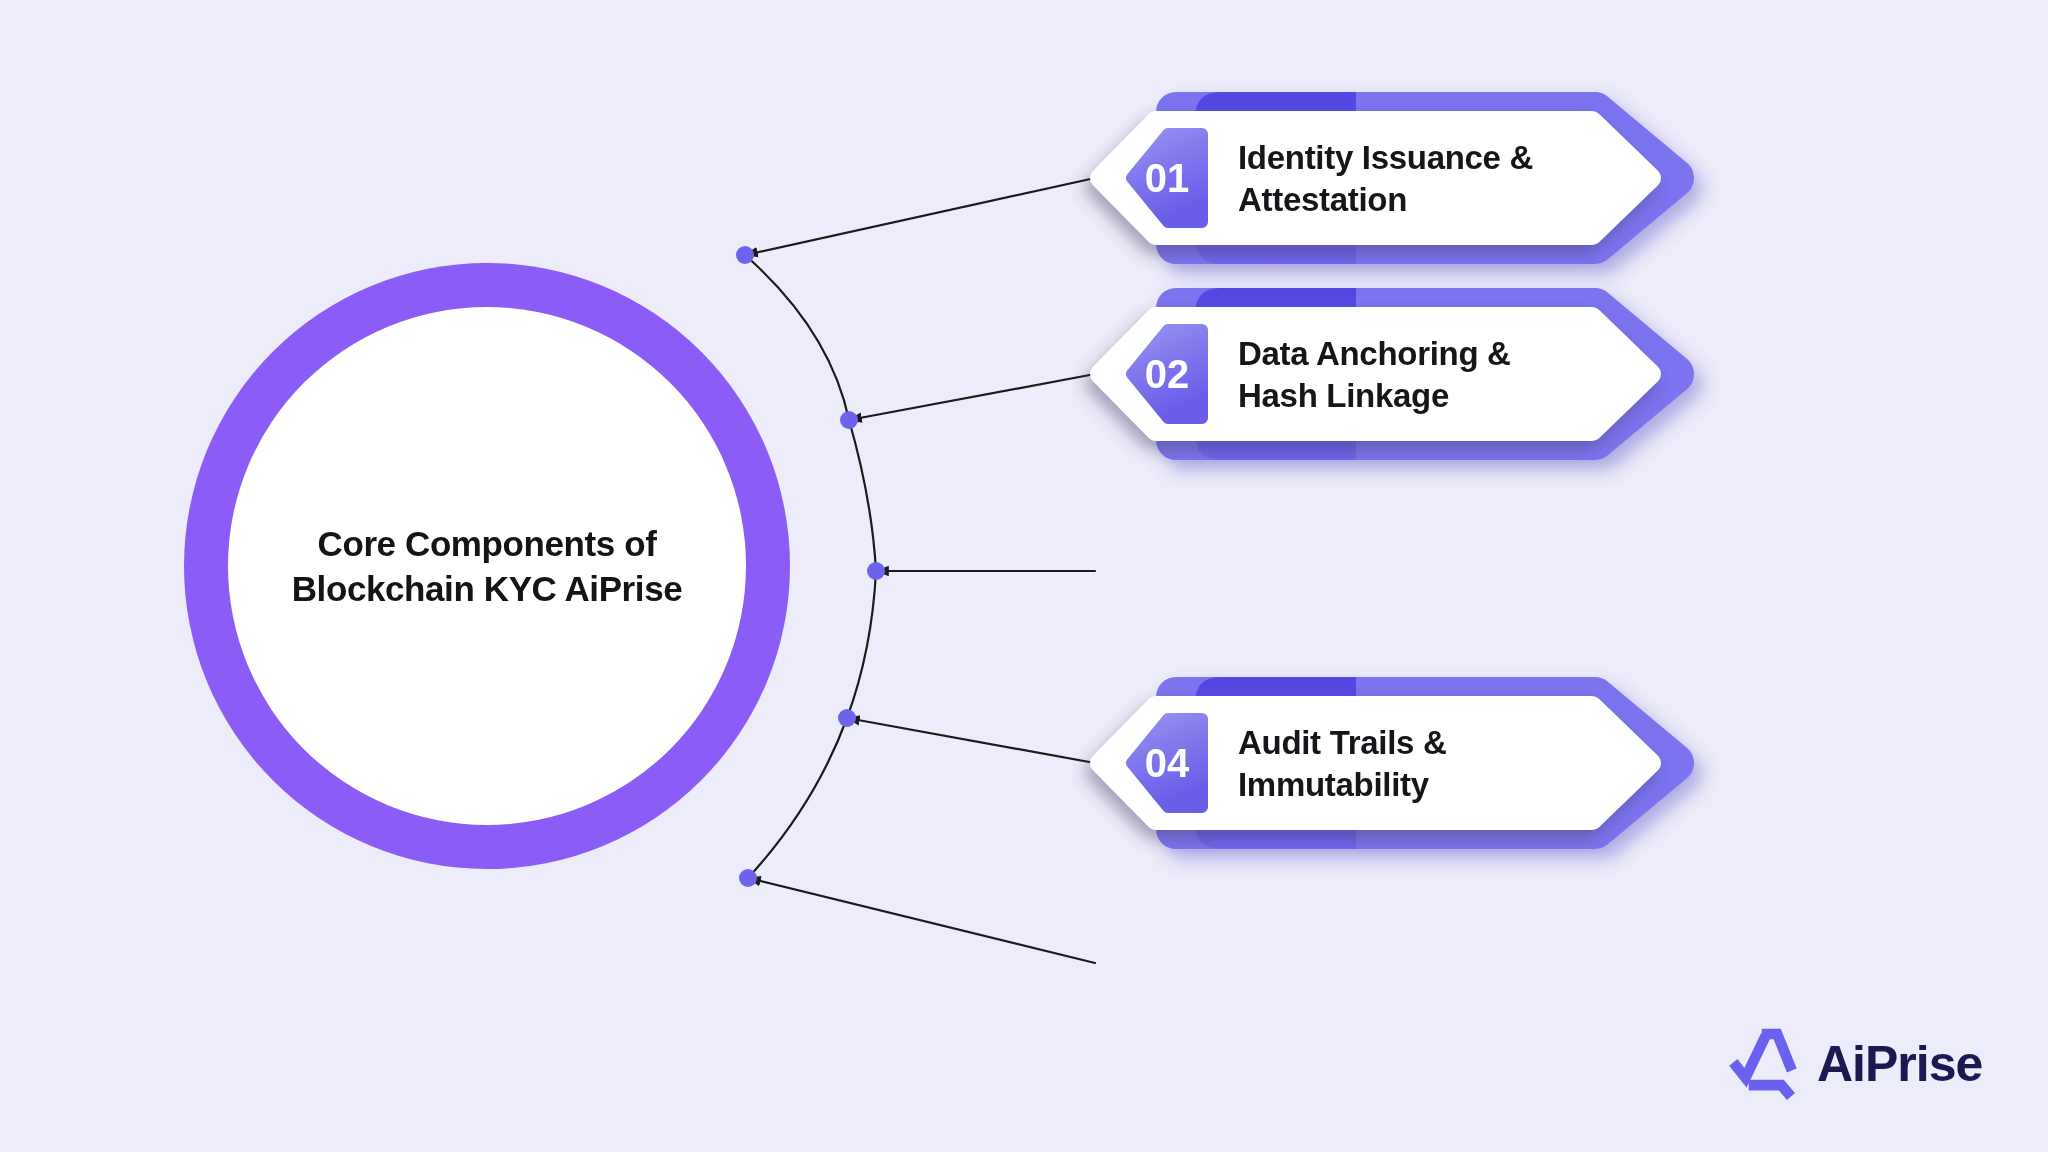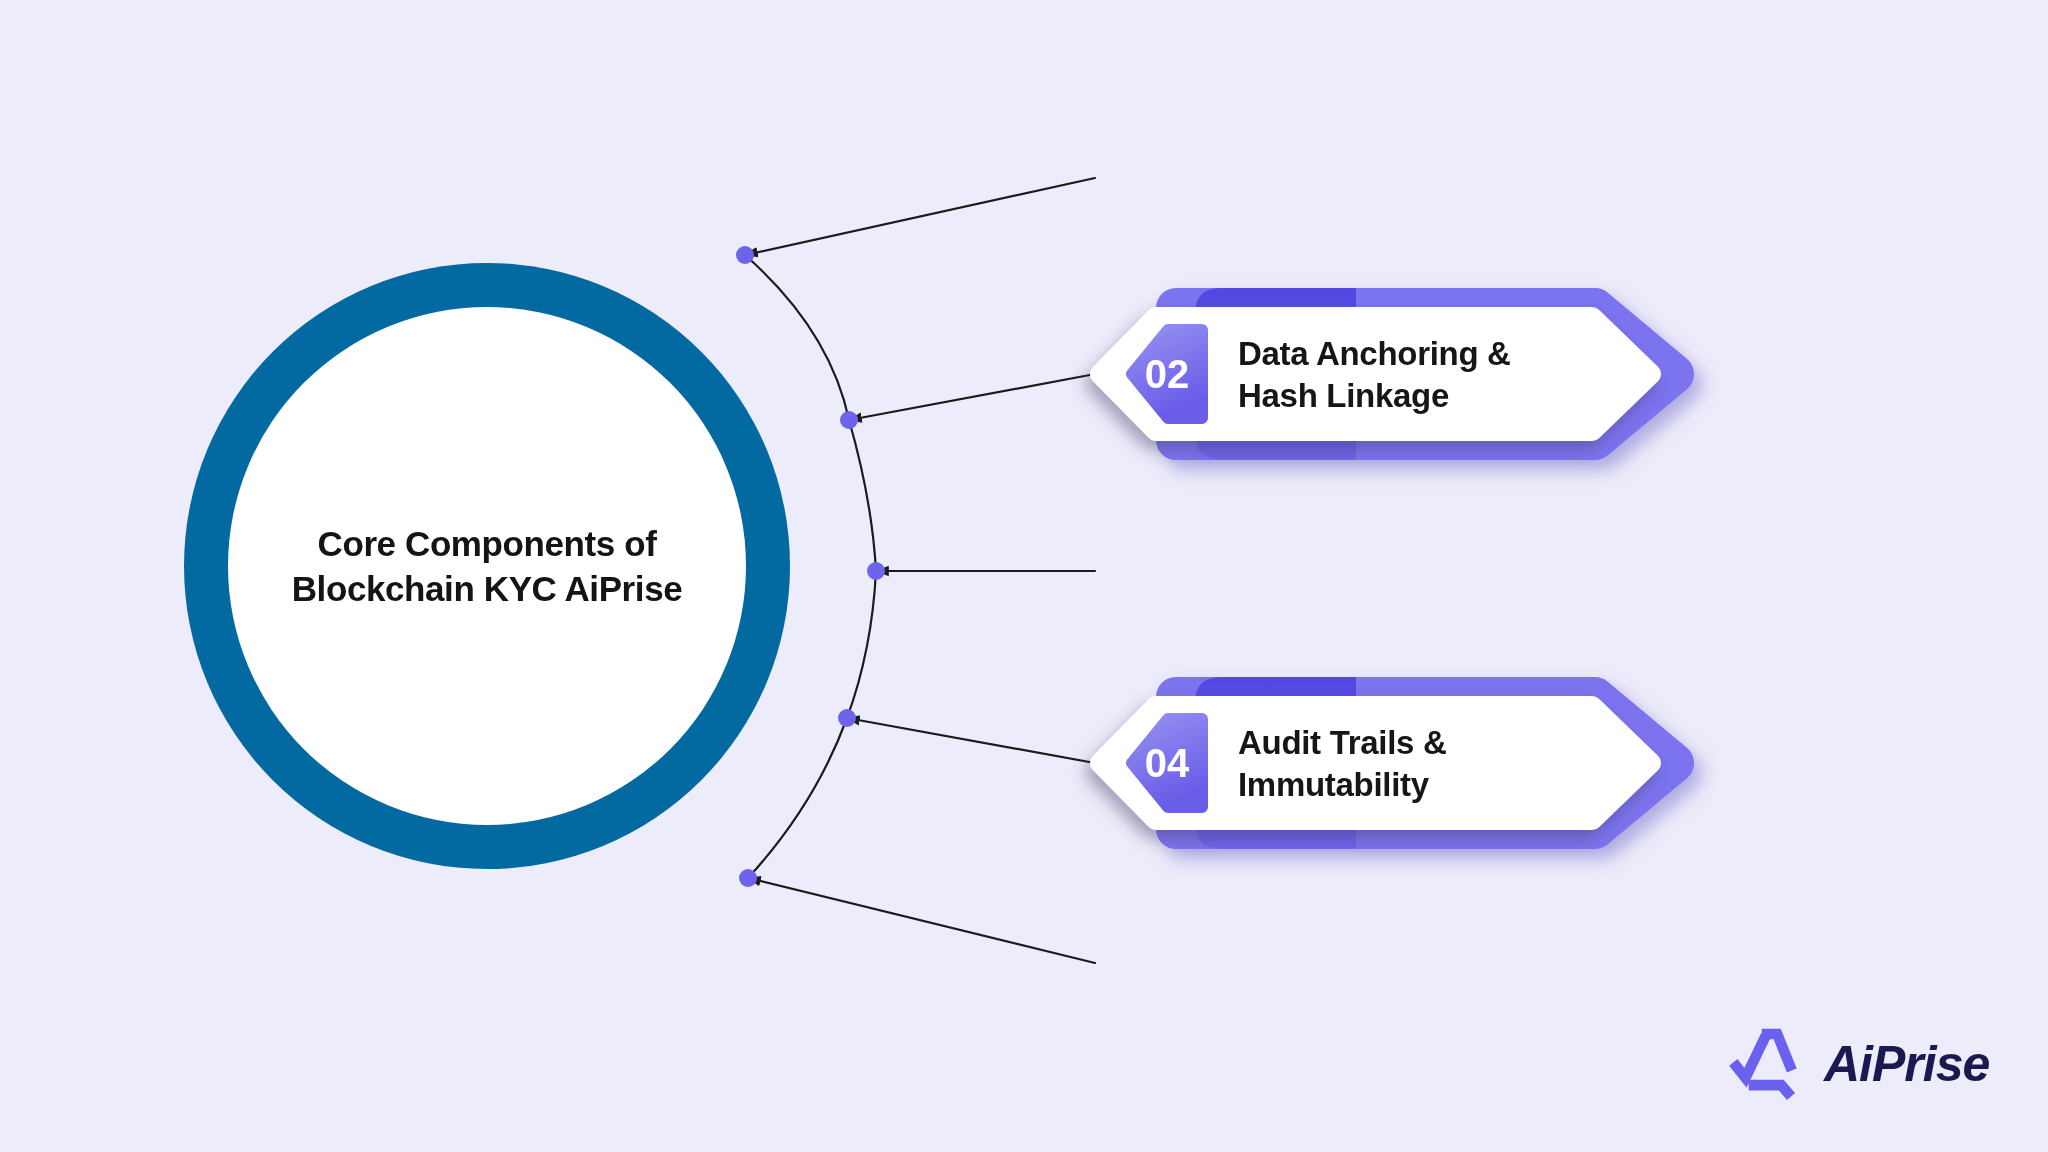--- a/index.html
+++ b/index.html
@@ -21,21 +21,21 @@
   }
   .connectors .stroke{
     fill:none;stroke:#1b1b1b;stroke-width:2.2px;stroke-linecap:round;
   }
   .connectors .dot{fill:#6E64EC;}
 
   
   .big-circle{
     position:absolute;left:184px;top:263px;
     width:606px;height:606px;border-radius:50%;
-    background:#0369a1;
+    background:#8b5cf6;
     text-decoration:underline;
   }
   .big-circle-inner{
     position:absolute;left:44px;top:44px;right:44px;bottom:44px;
     border-radius:50%;background:#ffffff;
     display:flex;align-items:center;justify-content:center;
   }
   .center-title{
     text-align:center;
     font-weight:700;
@@ -53,21 +53,21 @@
   .banner .num{
     font-size:40px;font-weight:700;fill:#ffffff;
   }
   .banner .l1,.banner .l2{
     font-size:33px;font-weight:700;fill:#16151a;letter-spacing:-0.3px;
   }
 
   
   .logo{
     position:absolute;left:1726px;top:1024px;
-    display:flex;align-items:center;gap:20px;font-style:italic;
+    display:flex;align-items:center;gap:13px;
   }
   .logo-mark{display:block;}
   .logo-text{
     font-weight:700;font-size:50px;color:#1A1950;letter-spacing:-1px;
   }
   .defs-holder{position:absolute;width:0;height:0;overflow:hidden;}
 </style>
 </head>
 <body>
 
@@ -111,20 +111,33 @@
 
   <div class="big-circle">
     <div class="big-circle-inner">
       <div class="center-title">
         <div>Core Components of</div>
         <div>Blockchain KYC AiPrise</div>
       </div>
     </div>
   </div>
 
+  <div class="banner" style="top:92px">
+    <svg viewBox="0 0 604 172" width="604" height="172">
+      <g filter="url(#fOuter)">
+        <polygon points="86,20 505,20 584,86 505,152 86,152" fill="#7B73EF" stroke="#7B73EF" stroke-width="40" stroke-linejoin="round"></polygon>
+        <path d="M131,0 H266 V172 H131 Q105,172 105,146 V26 Q105,0 131,0 Z" fill="url(#gDark)"></path>
+      </g>
+      <polygon filter="url(#fCard)" points="10,86 66,29 502,29 561,86 502,143 66,143" fill="#ffffff" stroke="#ffffff" stroke-width="20" stroke-linejoin="round"></polygon>
+      <polygon points="42,86 78,42 112,42 112,130 78,130" fill="url(#gBadge)" stroke="url(#gBadge)" stroke-width="12" stroke-linejoin="round"></polygon>
+      <text class="num" x="77" y="100" text-anchor="middle">01</text>
+      <text class="l1" x="148" y="77">Identity Issuance &amp;</text>
+      <text class="l2" x="148" y="119">Attestation</text>
+    </svg>
+  </div>
 
   <div class="banner" style="top:288px">
     <svg viewBox="0 0 604 172" width="604" height="172">
       <g filter="url(#fOuter)">
         <polygon points="86,20 505,20 584,86 505,152 86,152" fill="#7B73EF" stroke="#7B73EF" stroke-width="40" stroke-linejoin="round"></polygon>
         <path d="M131,0 H266 V172 H131 Q105,172 105,146 V26 Q105,0 131,0 Z" fill="url(#gDark)"></path>
       </g>
       <polygon filter="url(#fCard)" points="10,86 66,29 502,29 561,86 502,143 66,143" fill="#ffffff" stroke="#ffffff" stroke-width="20" stroke-linejoin="round"></polygon>
       <polygon points="42,86 78,42 112,42 112,130 78,130" fill="url(#gBadge)" stroke="url(#gBadge)" stroke-width="12" stroke-linejoin="round"></polygon>
       <text class="num" x="77" y="100" text-anchor="middle">02</text>

